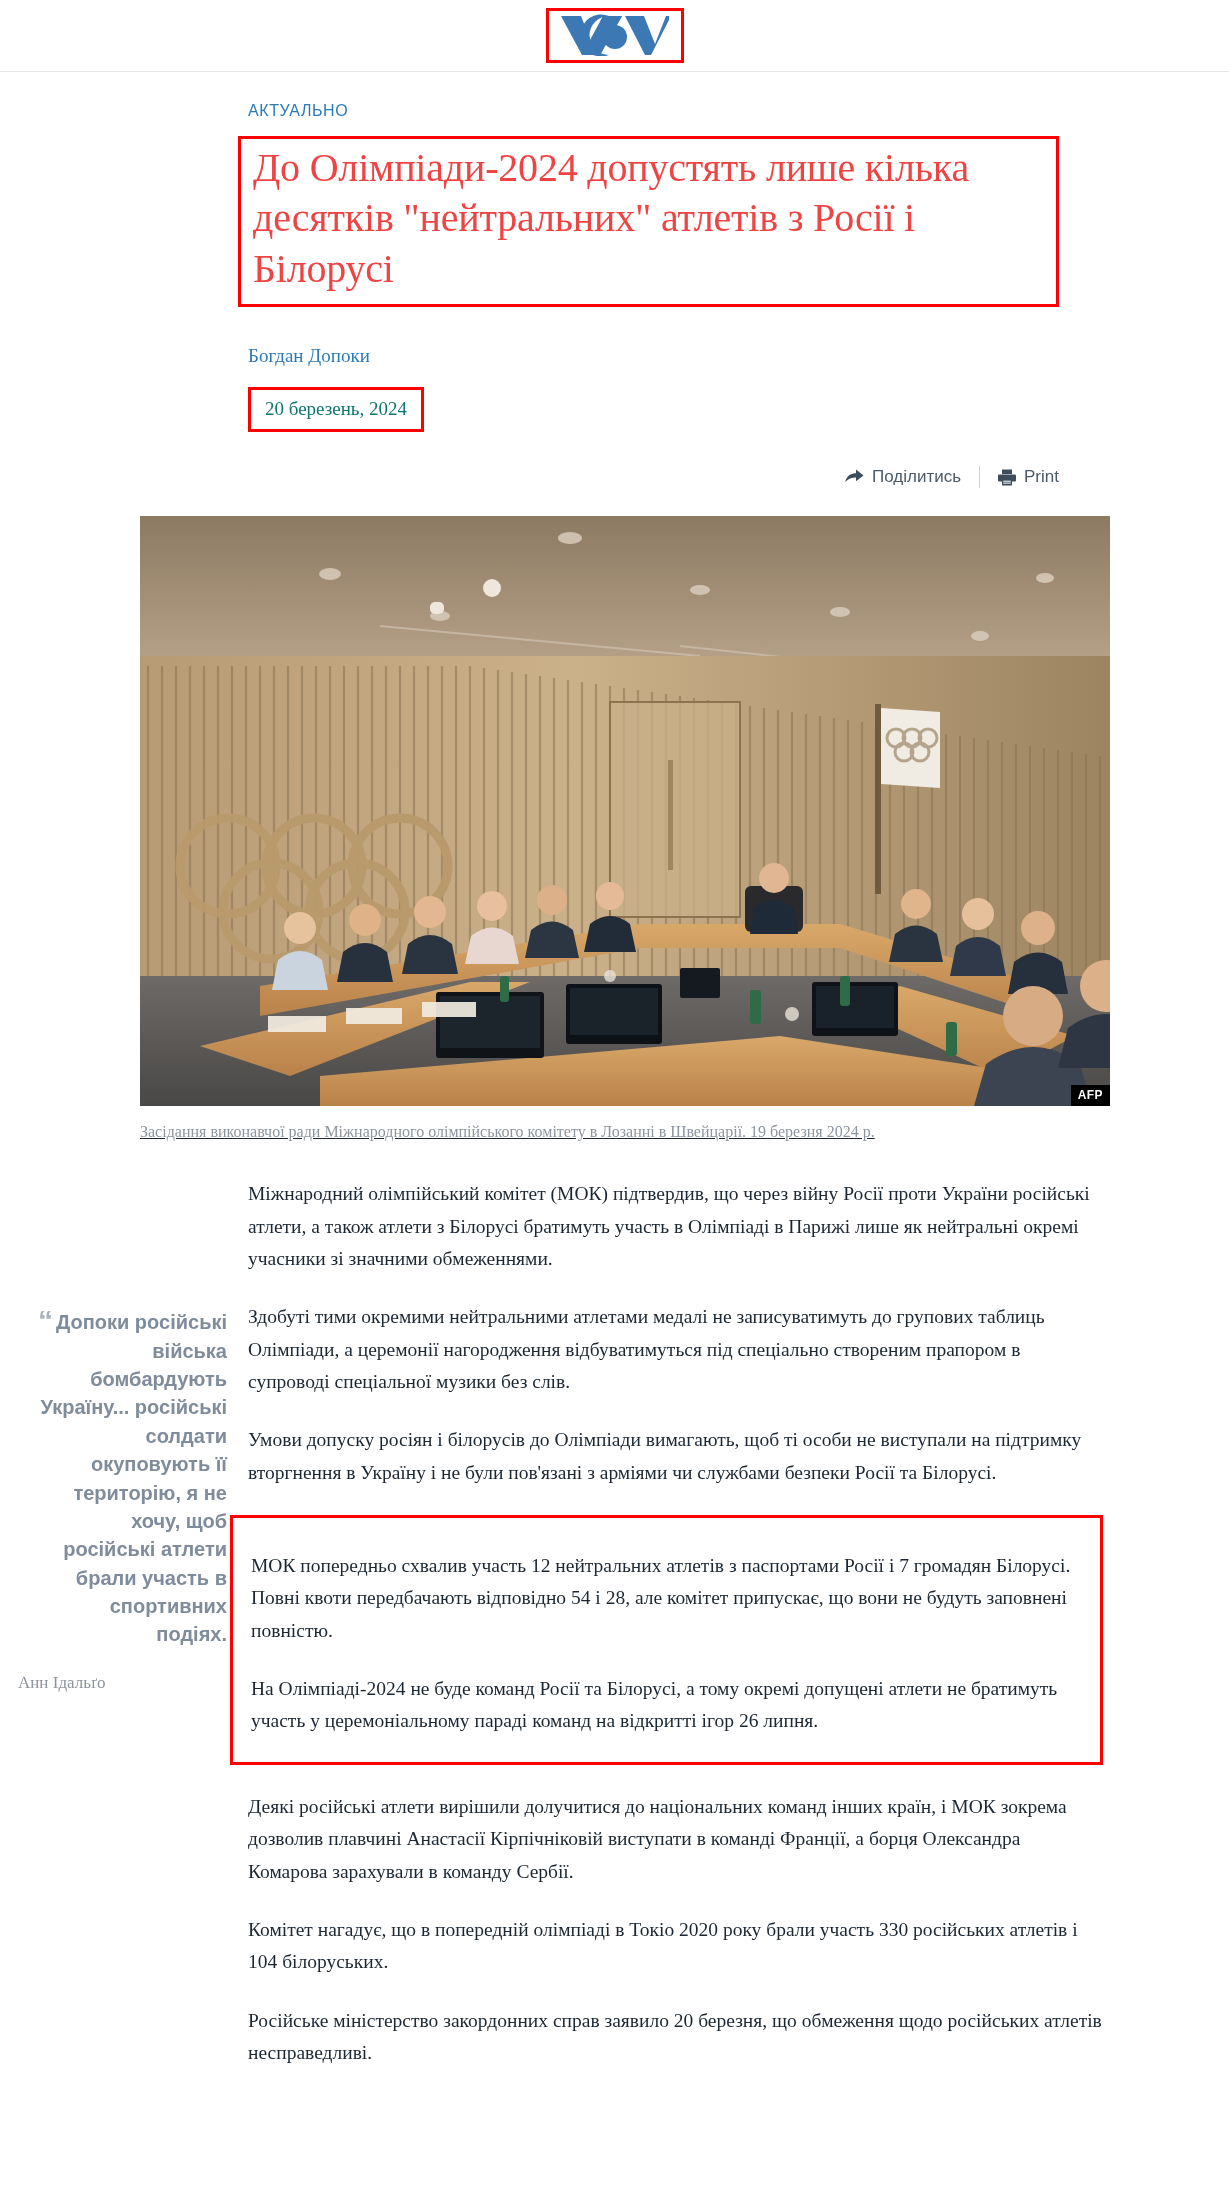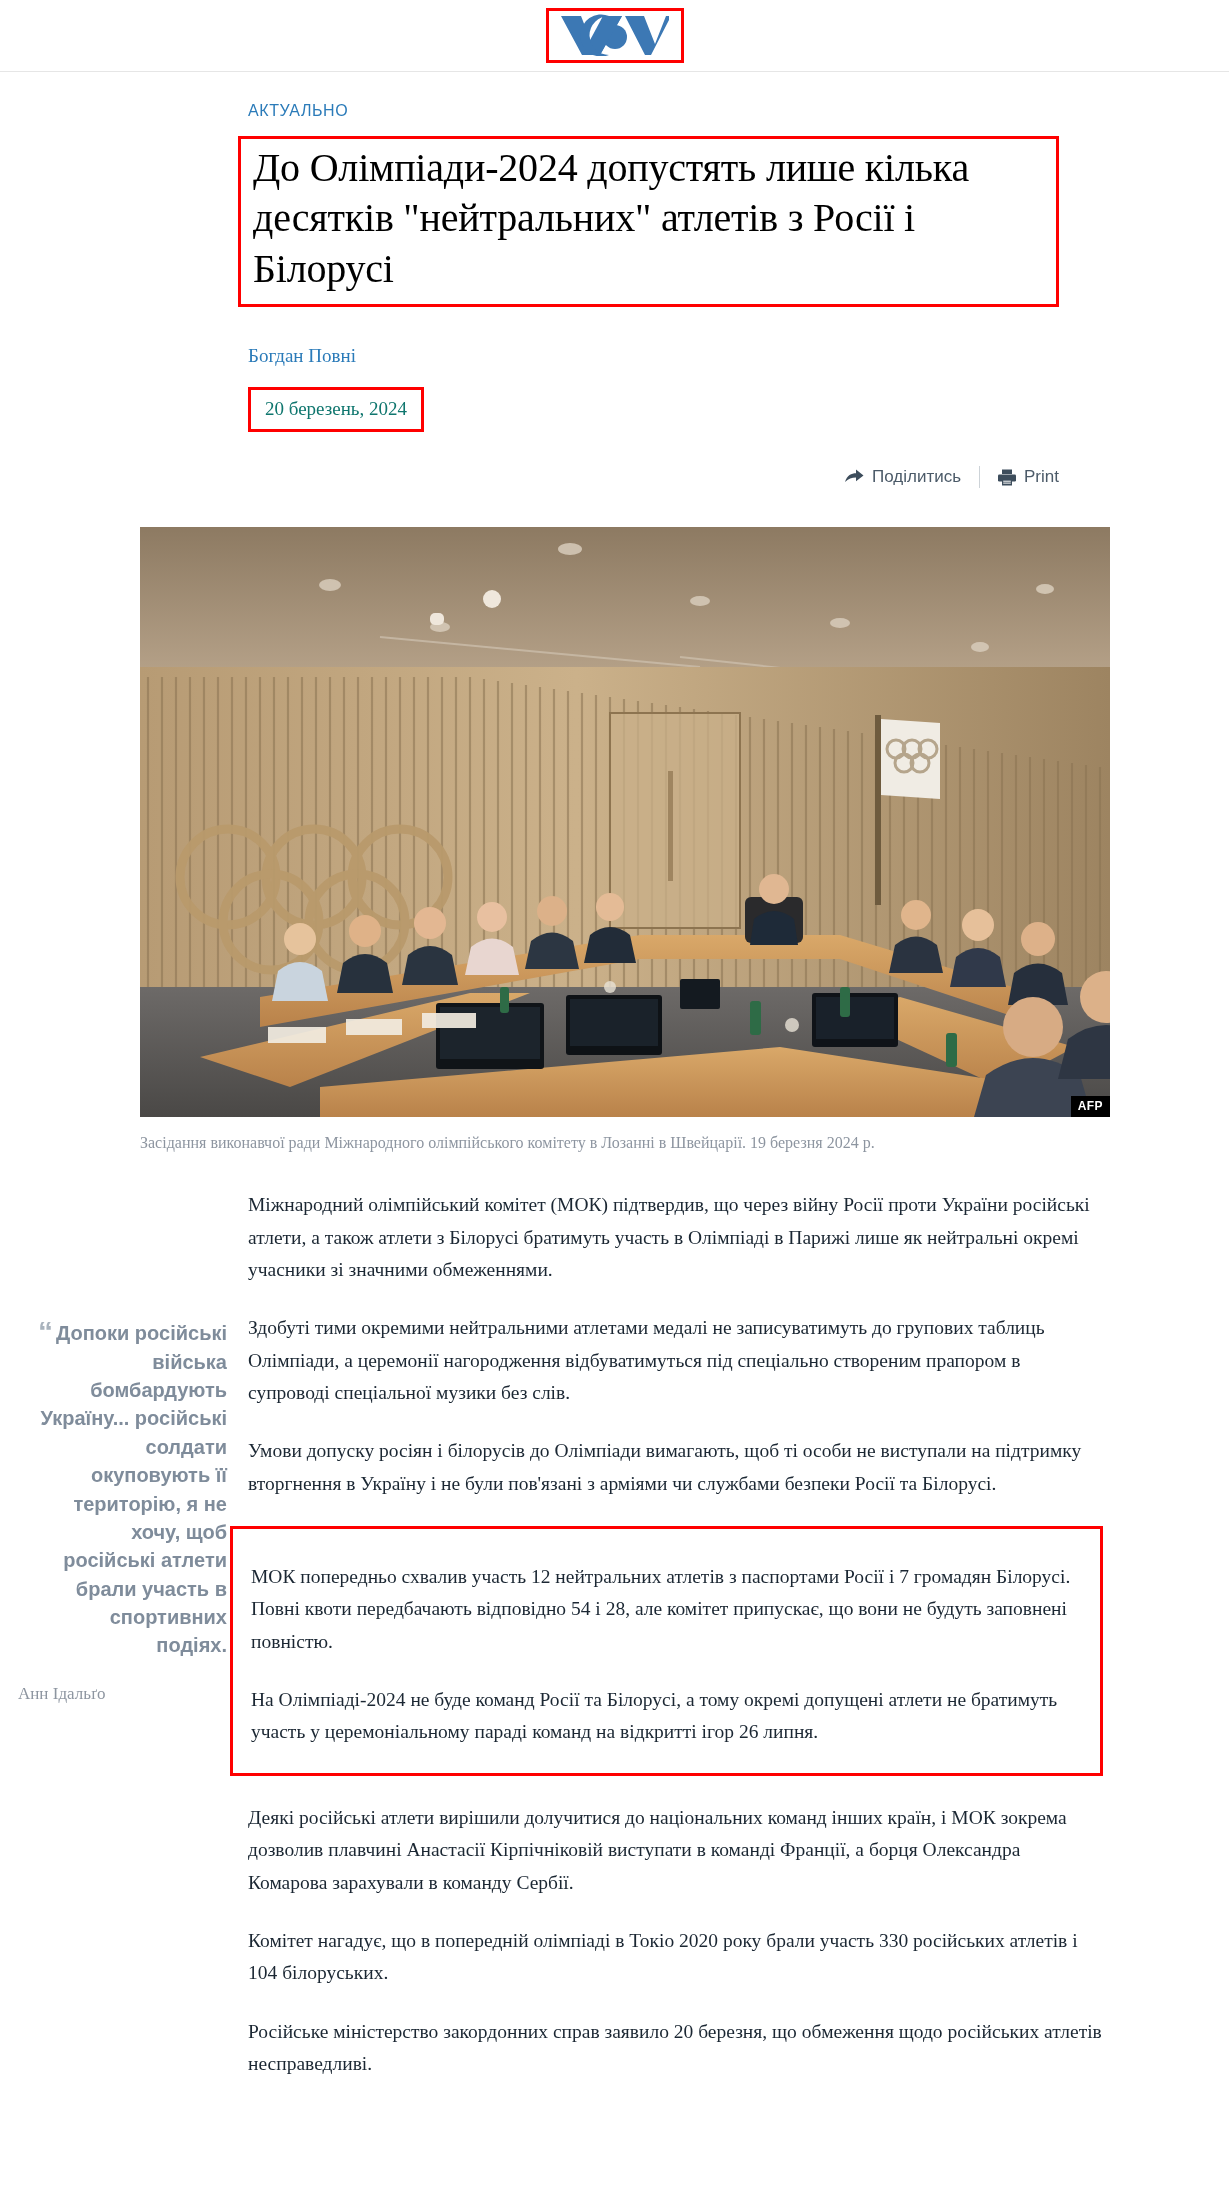--- a/index.html
+++ b/index.html
@@ -72,21 +72,21 @@
     margin: 0 0 0 -10px;
     padding: 4px 12px 10px 12px;
     max-width: 855px;
   }
   h1.headline {
     font-family: "Liberation Serif", serif;
     font-weight: normal;
     font-size: 40px;
     line-height: 1.26;
     margin: 0;
-    color: #000000;
+    color: #ef4444;
     letter-spacing: -0.2px;
   }
 
   .byline {
     margin-top: 38px;
     font-size: 19px;
     color: #2b7bb9;
     font-family: "Liberation Serif", serif;
   }
 
@@ -125,23 +125,24 @@
   }
   .share-sep {
     width: 1px;
     height: 22px;
     background: #cdd3d8;
     margin: 0 18px;
   }
 
   
   .figure {
-    margin: 35px 0 0 0;
+    margin: 24px 0 0 0;
     padding-left: 140px;
     padding-right: 82px;
+    text-decoration: underline;
   }
   .photo {
     position: relative;
     width: 970px;
     height: 590px;
     overflow: hidden;
     background: #6d5b44;
   }
   .photo-inner { position: absolute; inset: 0; }
 
@@ -244,21 +245,21 @@
   <div class="wrap">
 
     <div class="article-head">
       <div class="kicker">АКТУАЛЬНО</div>
 
       <div class="headline-box">
         <h1 class="headline">До Олімпіади-2024 допустять лише кілька десятків "нейтральних" атлетів з Росії і Білорусі</h1>
       </div>
 
       <div class="byline">
-        <span>Богдан Повні</span>
+        <span>Богдан Допоки</span>
       </div>
 
       <div class="date-box">
         <span class="date-text">20 березень, 2024</span>
       </div>
     </div>
 
     <div class="share-row">
       <div class="share-item">
         <svg width="19" height="16" viewBox="0 0 19 16">

